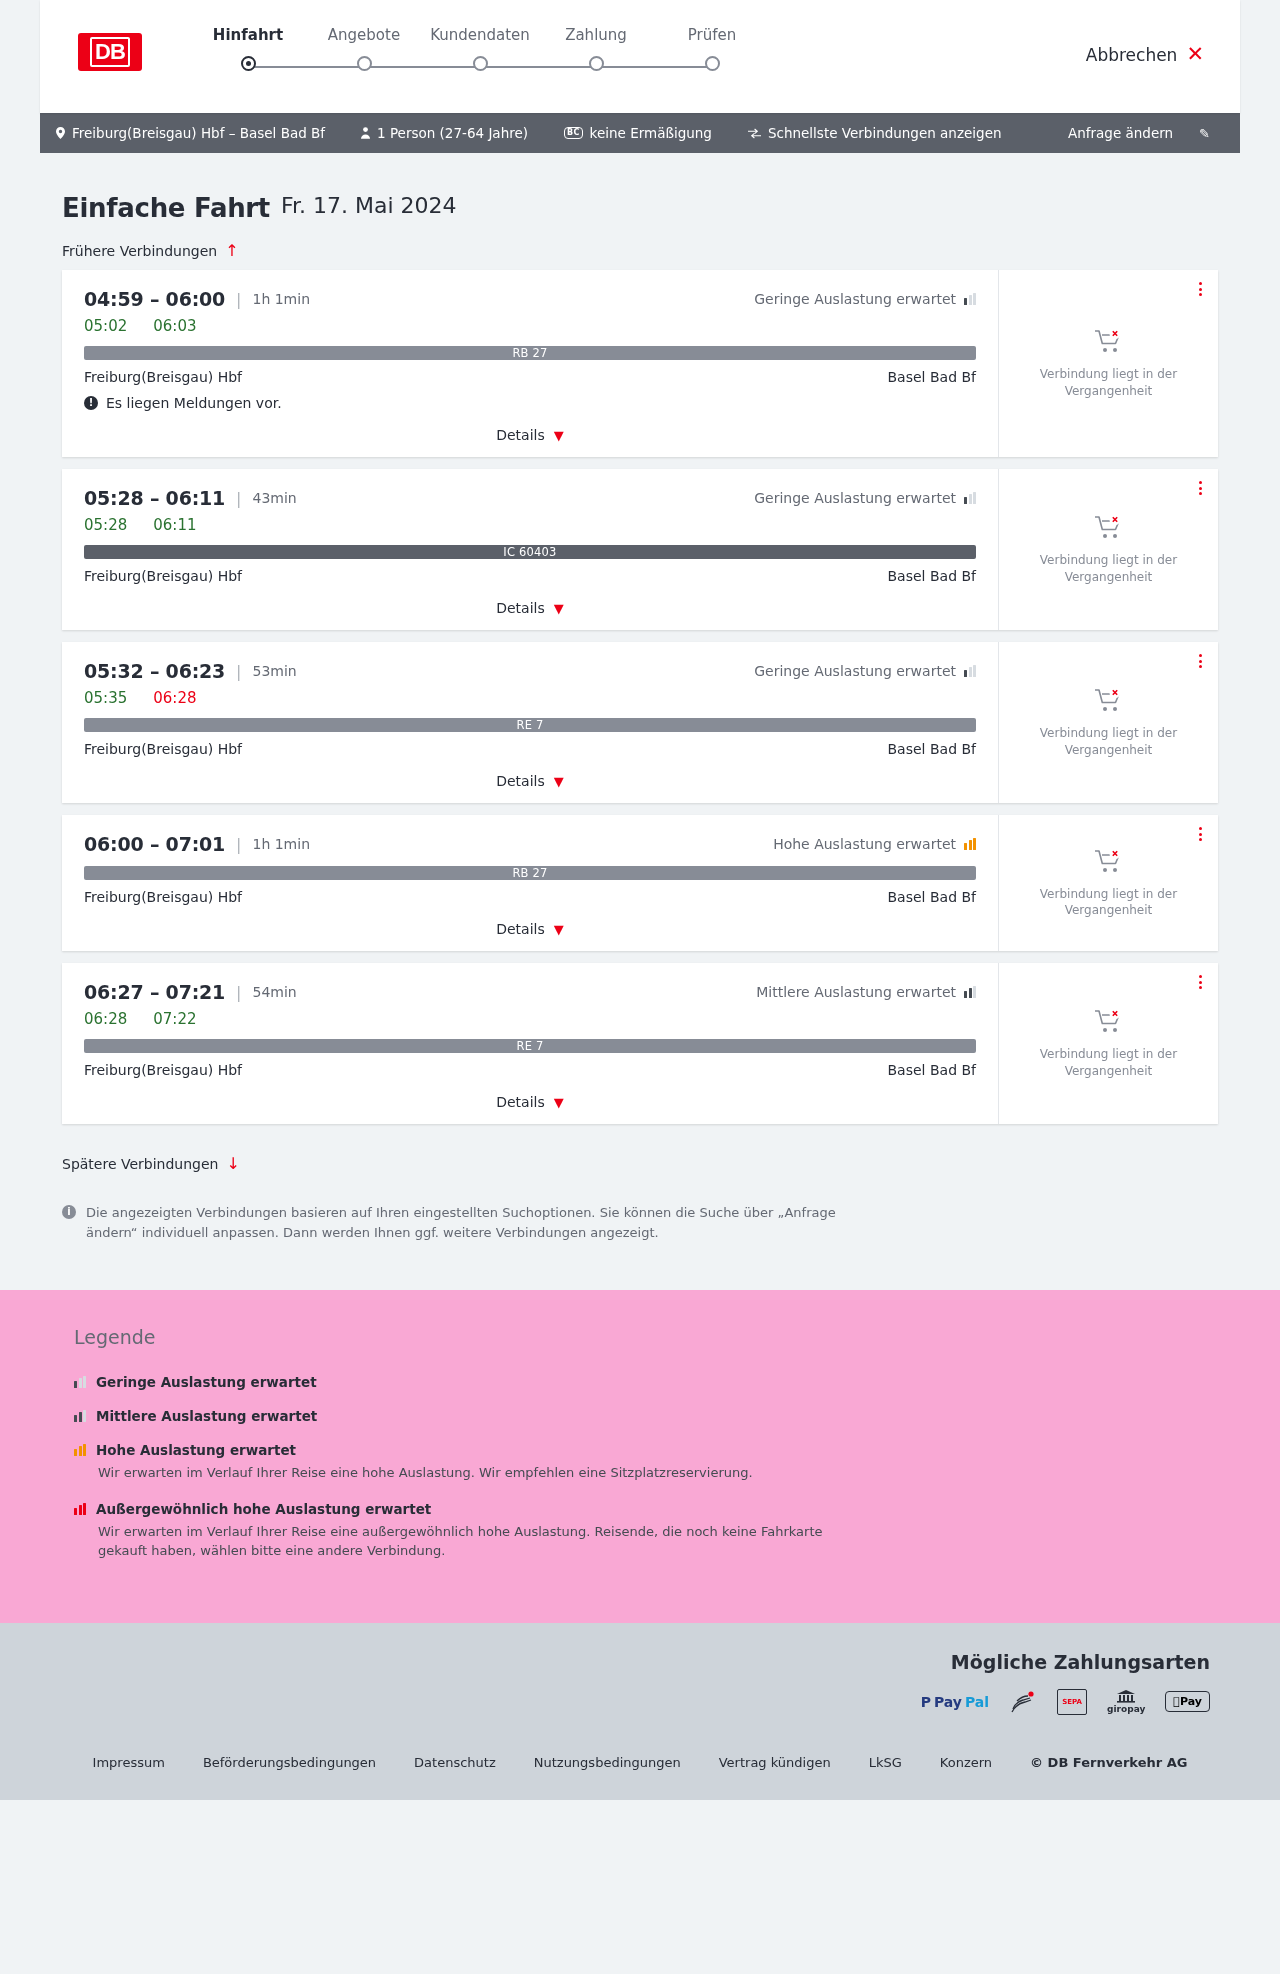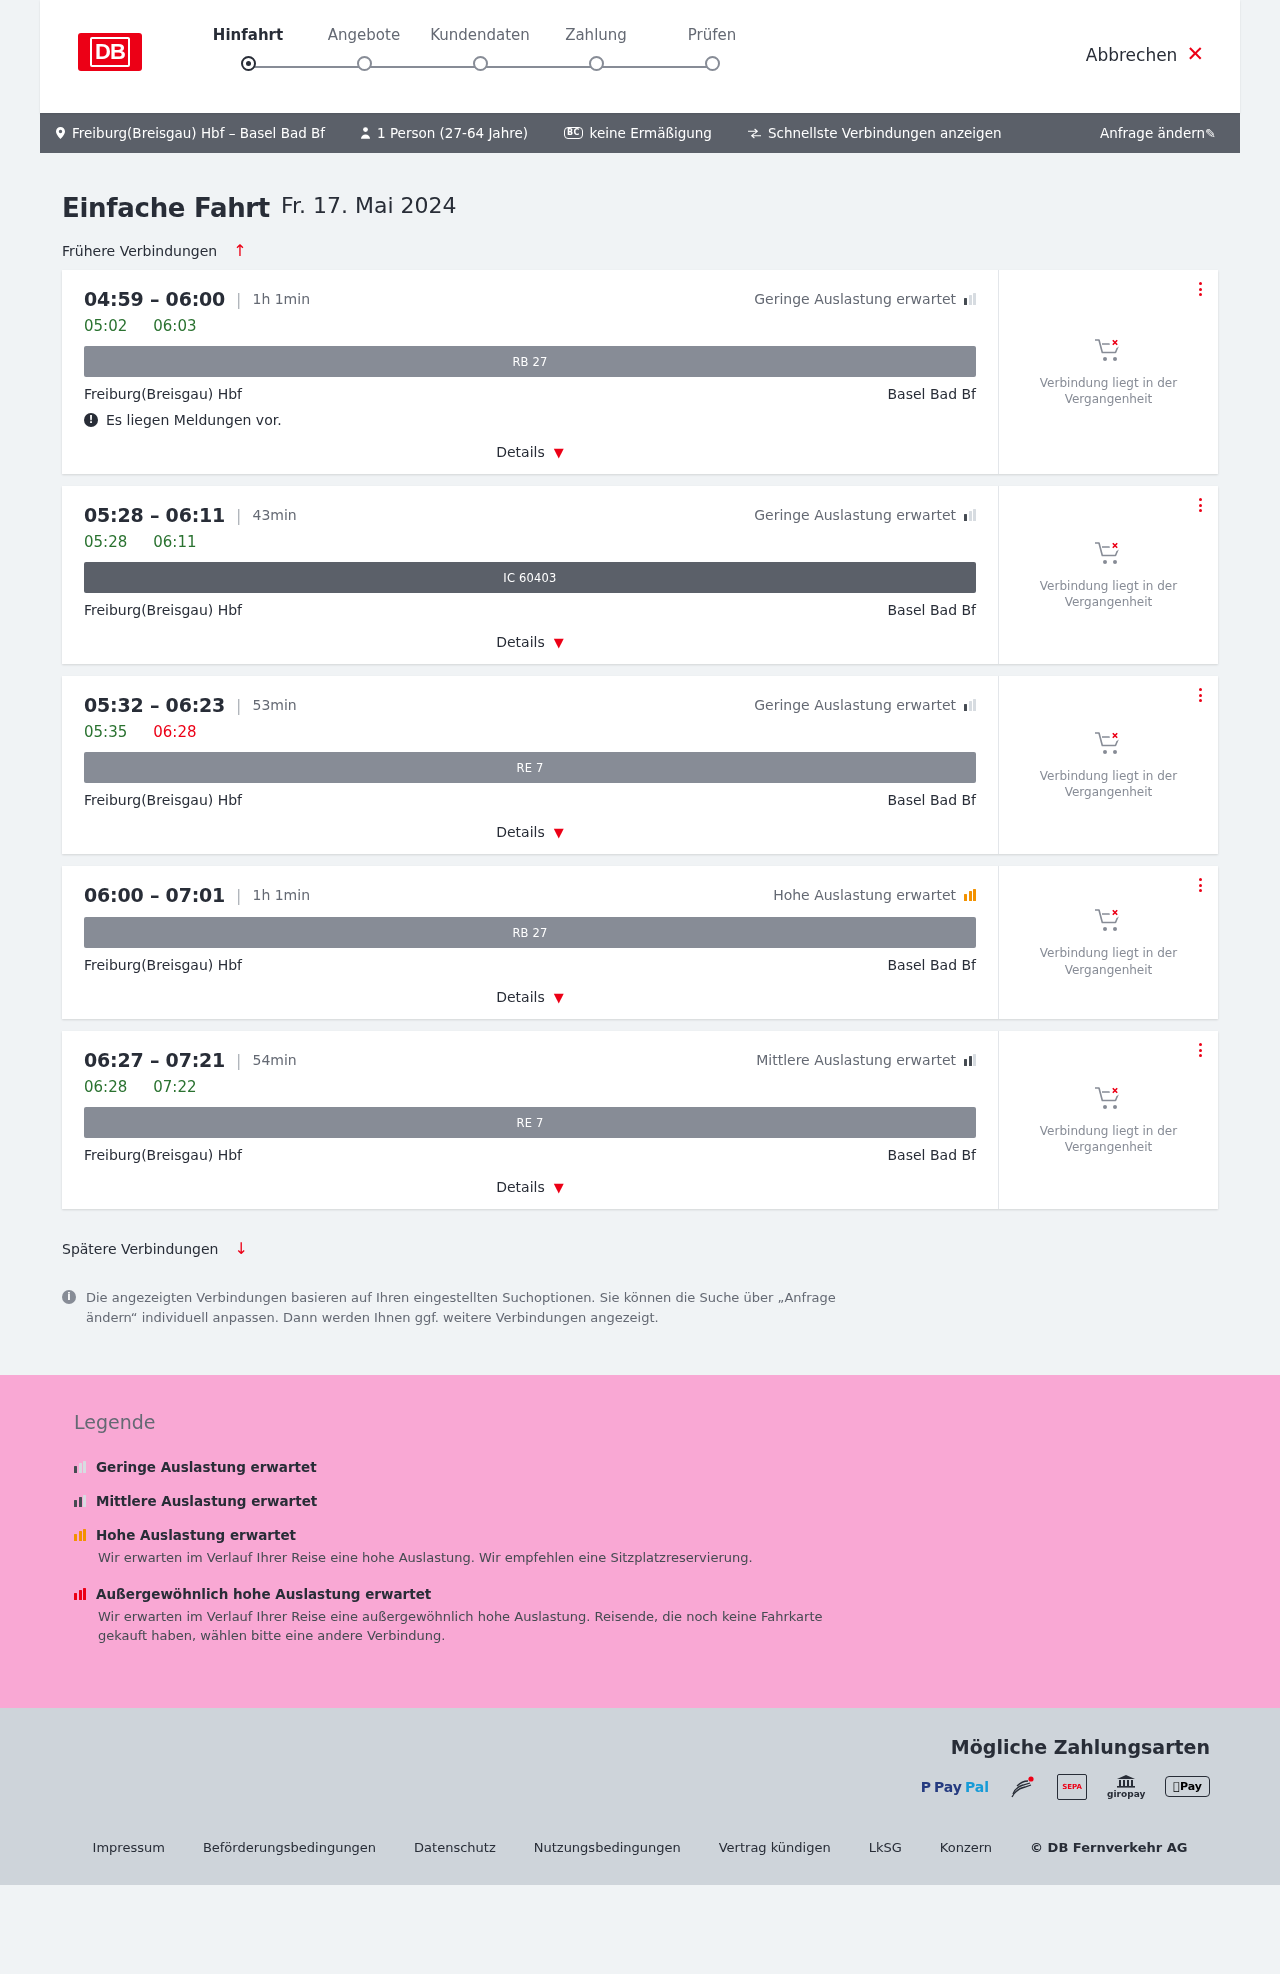--- a/index.html
+++ b/index.html
@@ -59,36 +59,36 @@
   }
   .x-icon { color: #ec0016; font-size: 21px; line-height: 1; font-weight: 400; }
 
   
   .querybar {
     margin: 0 40px; height: 40px; background: #5b6069;
     display: flex; align-items: center; color: #fff; font-size: 13.5px;
     padding: 0 16px; gap: 0;
   }
   .qitem { display: flex; align-items: center; gap: 7px; margin-right: 36px; white-space: nowrap; }
-  .qitem.right { margin-left: auto; margin-right: 8px; gap: 0; cursor: pointer; }
+  .qitem.right { margin-left: auto; margin-right: 14px; gap: 26px; cursor: pointer; }
   .qicon { display: inline-flex; align-items: center; justify-content: center; }
   .bc-badge {
     border: 1.4px solid #fff; border-radius: 4px; font-size: 8px;
     font-weight: 700; padding: 1px 2px; line-height: 8px; letter-spacing: .3px;
   }
   .pencil { font-size: 13px; }
 
   
   .main { padding: 0 40px; }
   .title-row { display: flex; align-items: flex-start; gap: 11px; margin: 40px 0 0 22px; }
   .title-strong { font-size: 26px; font-weight: 700; letter-spacing: -.3px; }
   .title-date { font-size: 22px; color: #282d37; }
   .nav-link {
     margin: 18px 0 10px 22px; font-size: 14px; color: #282d37;
-    display: inline-flex; align-items: center; gap: 16px; cursor: pointer;
+    display: inline-flex; align-items: center; gap: 8px; cursor: pointer;
   }
   .arrow { color: #ec0016; font-size: 16px; }
 
   
   .card {
     display: flex; background: #fff; margin: 0 22px 12px 22px;
     box-shadow: 0 1px 2px rgba(0,0,0,.12);
   }
   .card-left { flex: 1; padding: 18px 22px 14px 22px; }
   .c-row1 { display: flex; align-items: center; }
@@ -104,21 +104,21 @@
   .occ-low i:nth-child(1) { background: #454b52; }
   .occ-mid i:nth-child(1), .occ-mid i:nth-child(2) { background: #454b52; }
   .occ-high i { background: #f39200; }
   .occ-vhigh i { background: #ec0016; }
 
   .c-row2 { margin-top: 7px; display: flex; gap: 26px; font-size: 15px; }
   .t-ok { color: #2a7230; }
   .t-late { color: #ec0016; }
 
   .train-bar {
-    margin-top: 11px; height: 31px; border-radius: 2px;
+    margin-top: 11px; height: 14px; border-radius: 2px;
     background: #878c96; color: #fff; font-size: 11.5px;
     display: flex; align-items: center; justify-content: center; letter-spacing: .2px;
   }
   .train-bar.ic { background: #5b6069; }
 
   .c-row3 { display: flex; margin-top: 9px; font-size: 14px; }
   .c-row3 .to { margin-left: auto; }
   .c-msg { display: flex; align-items: center; gap: 8px; margin-top: 10px; font-size: 14px; }
   .excl {
     width: 14px; height: 14px; border-radius: 50%; background: #282d37;

